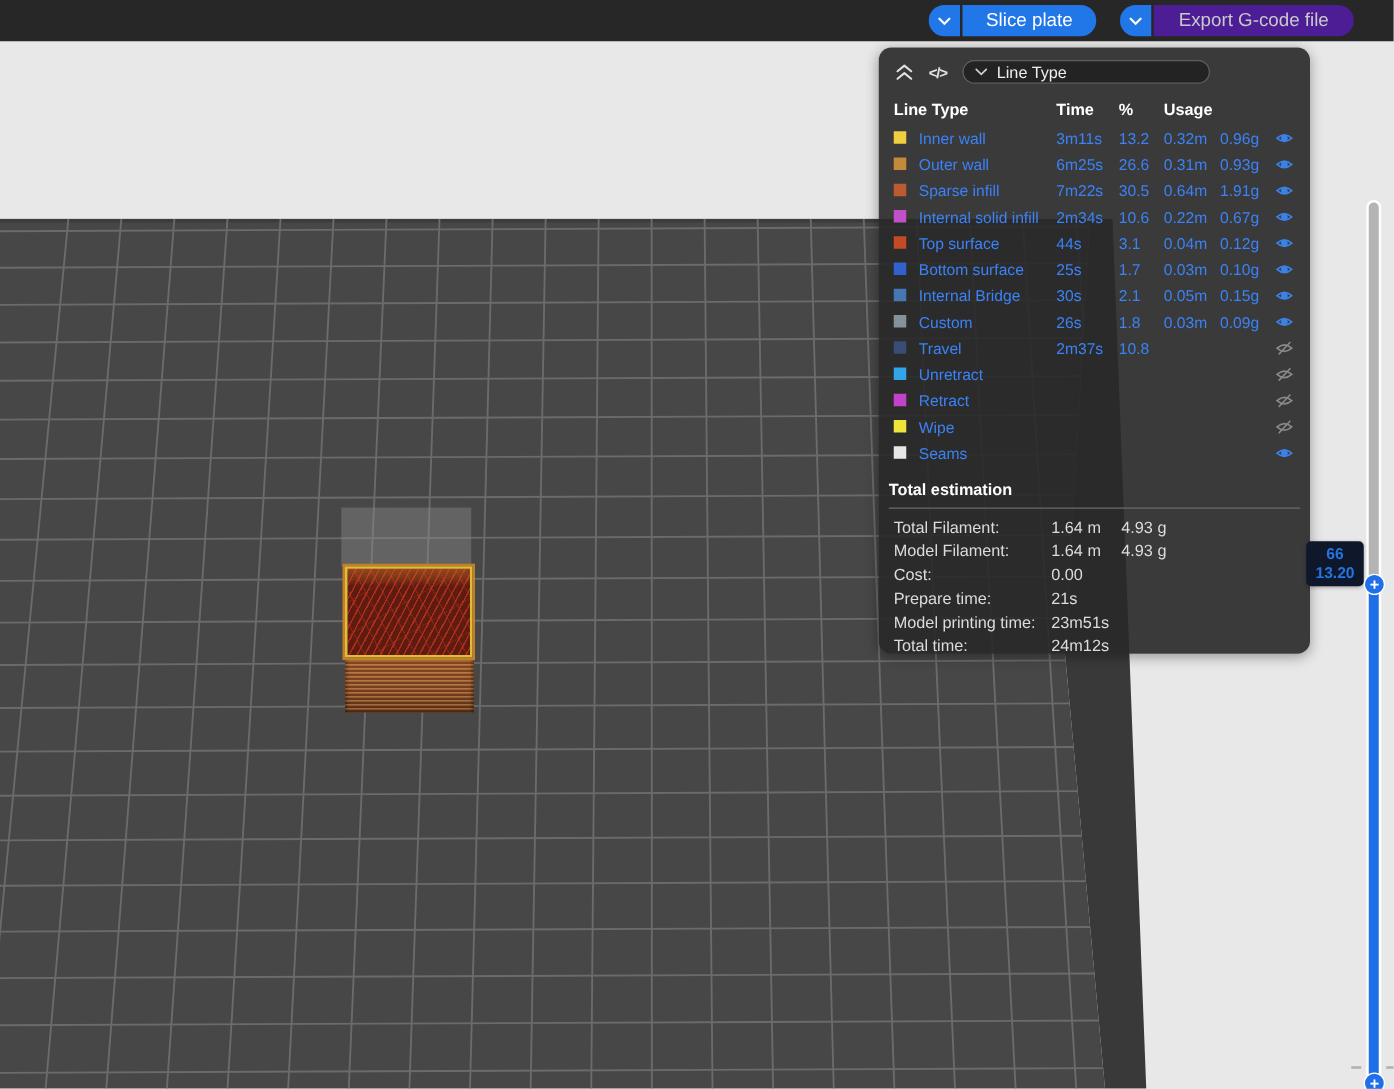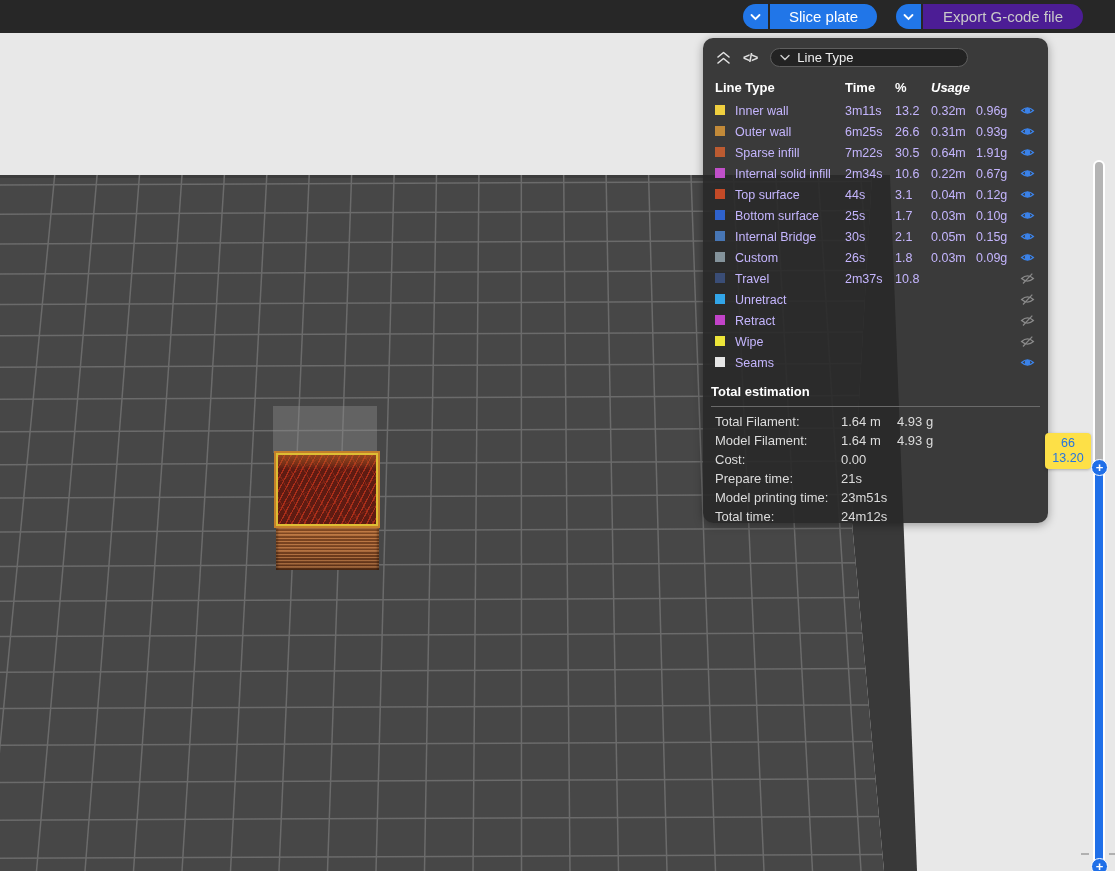--- a/index.html
+++ b/index.html
@@ -42,44 +42,44 @@
   .p-head{display:flex;align-items:center;padding:10px 12px 4px 12px;}
   .icon-btn{display:flex;align-items:center;justify-content:center;cursor:pointer;color:#E2E2E2;}
   .code-icon{font-size:12px;font-weight:bold;letter-spacing:-1px;margin-left:11px;color:#E2E2E2;}
   .view-dd{margin-left:13px;width:198px;height:19px;background:#232323;border:1px solid #5E5E5E;
     border-radius:10px;display:flex;align-items:center;padding:0 9px;gap:7px;cursor:pointer;}
   .view-dd span{font-size:13px;color:#EDEDED;}
 
   .cols{display:grid;grid-template-columns:20px 110px 50px 36px 45px 44px 1fr;align-items:center;}
   .t-head{padding:9px 0 5px 12px;font-size:13px;font-weight:bold;color:#FFFFFF;}
   .t-head .c-linetype{grid-column:1/3;}
-  .t-head .c-usage{grid-column:5/7;font-style:italic;}
-  .t-row{height:21px;padding-left:12px;font-size:12.5px;color:#c4b5fd;}
+  .t-head .c-usage{grid-column:5/7;}
+  .t-row{height:21px;padding-left:12px;font-size:12.5px;color:#3b82f6;}
   .swatch{width:10px;height:10px;display:inline-block;}
   .eye-cell{display:flex;justify-content:flex-start;cursor:pointer;}
 
   .totals-title{font-size:13px;font-weight:bold;color:#FFFFFF;padding:11px 12px 7px 8px;}
   .t-sep{border:none;border-top:1px solid #6A6A6A;margin:0 8px 5px 8px;}
   .tot-row{display:grid;grid-template-columns:126px 56px auto;padding:0 12px;height:19px;
     align-items:center;font-size:13px;color:#DCDCDC;}
 
   
   .slider-track{position:absolute;left:1093px;top:160px;width:12px;height:708px;background:#FFFFFF;
     border-radius:6px;z-index:25;cursor:pointer;}
   .trk-gray{position:absolute;left:2px;top:2px;width:8px;height:303px;background:#B4B4B4;border-radius:4px;}
   .trk-blue{position:absolute;left:2px;top:305px;width:8px;height:401px;background:#1F6FE8;border-radius:0 0 4px 4px;}
   .sl-handle{position:absolute;width:17px;height:17px;border-radius:50%;background:#1F6FE8;
     border:1.5px solid #FFFFFF;color:#FFFFFF;display:flex;align-items:center;justify-content:center;
     font-size:13px;font-weight:bold;line-height:1;z-index:26;cursor:grab;}
   .h-top{left:1091px;top:459px;}
   .h-bot{left:1091px;top:858px;}
-  .sl-tip{position:absolute;left:1045px;top:433px;width:46px;height:36px;background:#fde047;
+  .sl-tip{position:absolute;left:1045px;top:433px;width:46px;height:36px;background:#0f172a;
     border-radius:4px;box-shadow:0 1px 3px rgba(0,0,0,0.25);z-index:26;
     display:flex;flex-direction:column;align-items:center;justify-content:center;
-    color:#2574E0;font-size:12.5px;line-height:15px;}
+    color:#2574E0;font-size:12.5px;line-height:15px;font-weight:bold;}
   .tick{position:absolute;height:2px;background:#B0B0B0;z-index:24;}
 </style>
 </head>
 <body>
 
 <svg id="plate-svg" width="940" height="696">
     <defs>
       <clipPath id="plateClip">
         <polygon points="0,0 872,0 852,348 884,696 0,696"></polygon>
       </clipPath>

